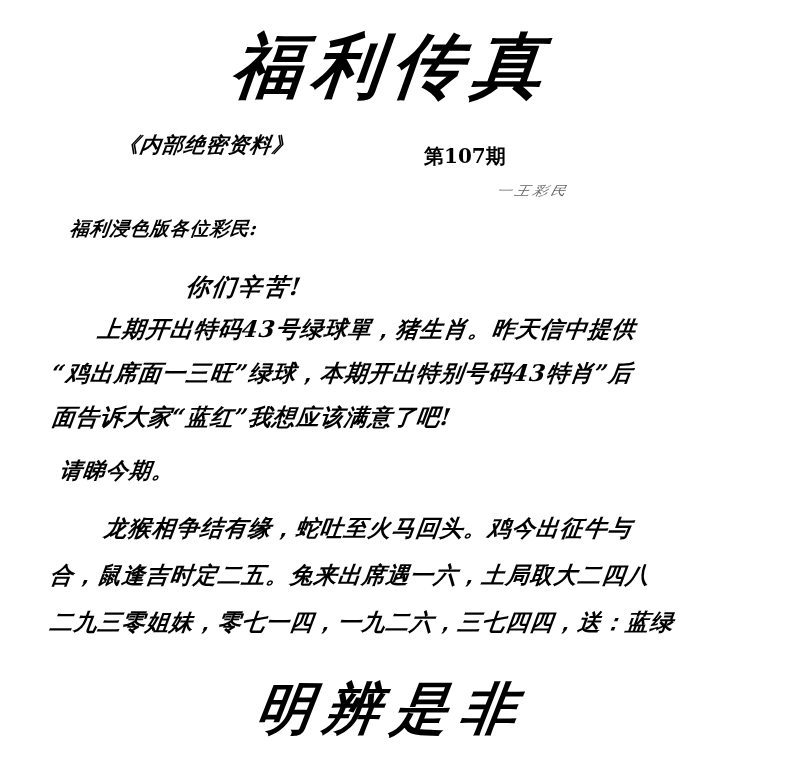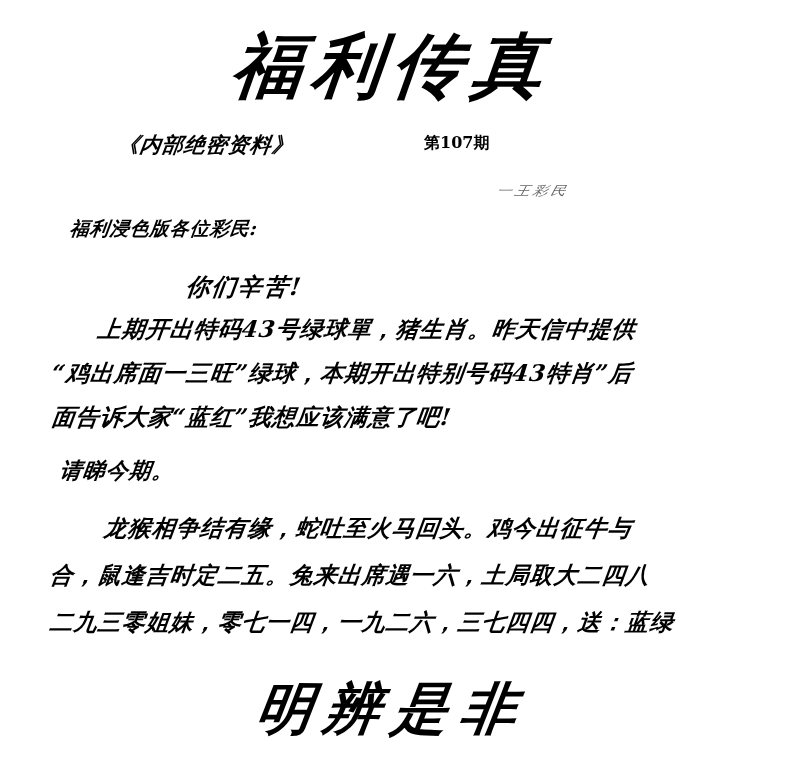--- a/index.html
+++ b/index.html
@@ -53,23 +53,23 @@
     font-family: "DejaVu Serif", serif;
     font-size: 21px;
     font-style: italic;
     font-weight: bold;
     letter-spacing: 1px;
     transform: skewX(-8deg);
   }
   .issue {
     position: absolute;
     left: 424px;
-    top: 2px;
+    top: 12px;
     font-family: "DejaVu Serif", serif;
-    font-size: 16px;
+    font-size: 20px;
     font-weight: bold;
     letter-spacing: 0px;
   }
 
   
   .signature {
     position: absolute;
     top: 182px;
     left: 497px;
     font-family: "DejaVu Sans", sans-serif;

